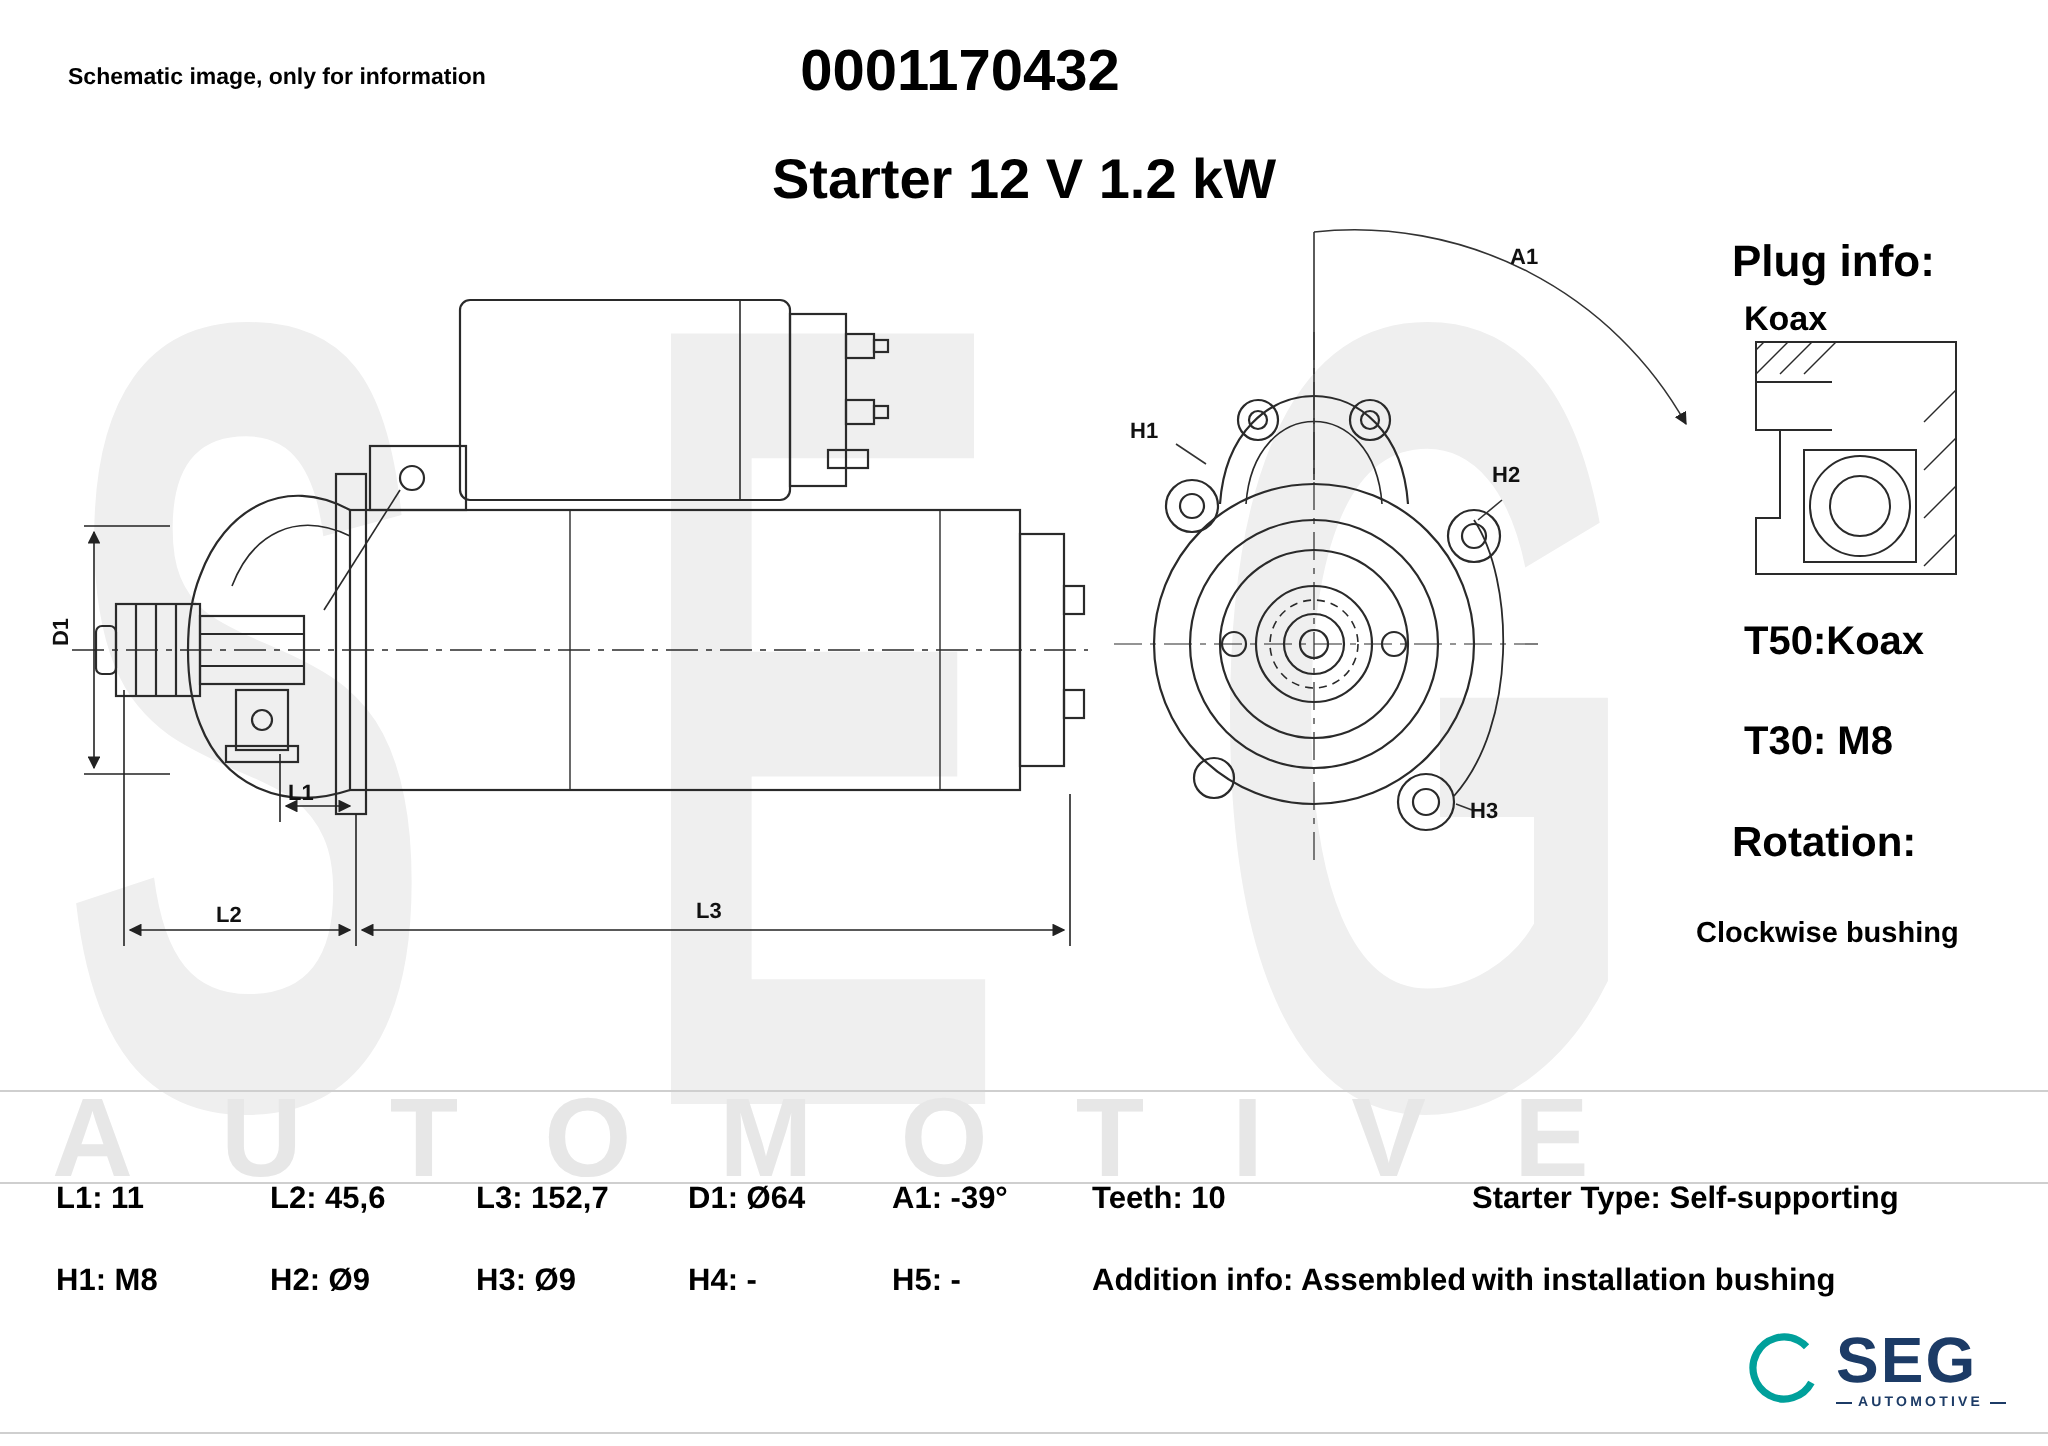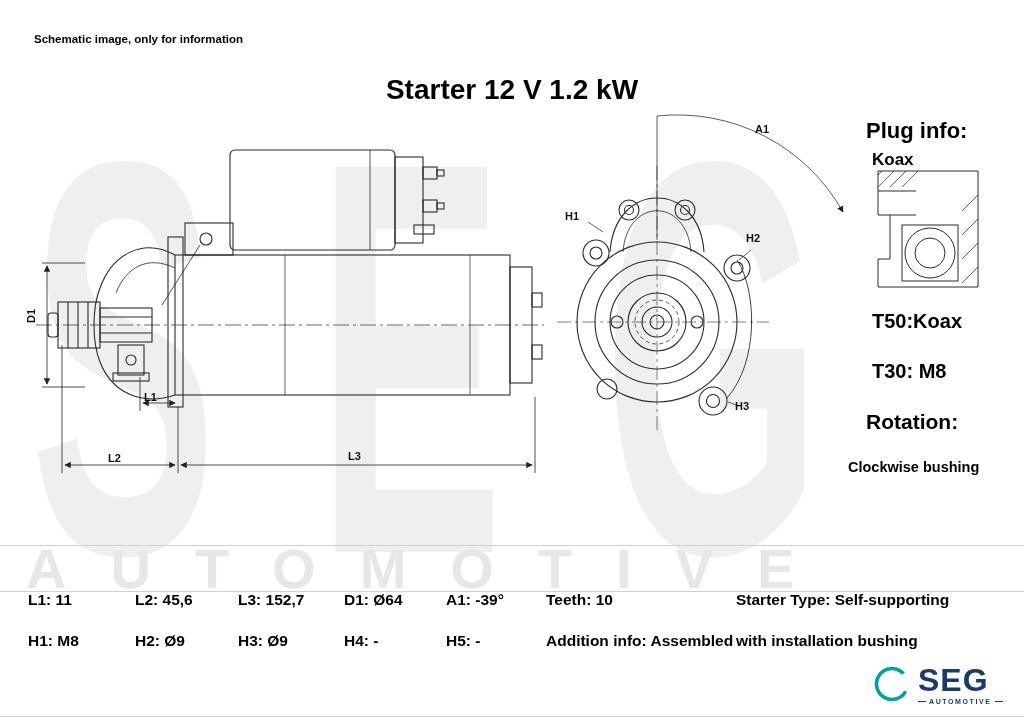--- a/index.html
+++ b/index.html
@@ -58,20 +58,21 @@
 <div class="page">
 
   <div class="wm-seg">SEG</div>
   <div class="wm-band">AUTOMOTIVE</div>
 
   <div class="rule" style="top:545px"></div>
   <div class="rule" style="top:591px"></div>
   <div class="rule" style="top:716px"></div>
 
   <div class="disclaimer">Schematic image, only for information</div>
+  <div class="part-number">0001170432</div>
   <div class="doc-title">Starter 12 V 1.2 kW</div>
 
   <svg class="abs" style="left:30px;top:105px;z-index:1" width="520" height="380" viewBox="0 0 520 380">
     <defs>
       <marker id="arrA" viewBox="0 0 10 10" refX="9" refY="5" markerWidth="8" markerHeight="8" orient="auto-start-reverse">
         <path d="M0 0L10 5L0 10z" fill="#222"></path>
       </marker>
     </defs>
     <g stroke="#2a2a2a" fill="none" stroke-width="1.1">
       <line x1="6" y1="220" x2="514" y2="220" stroke-width="0.7" stroke-dasharray="16 4 3 4"></line>

